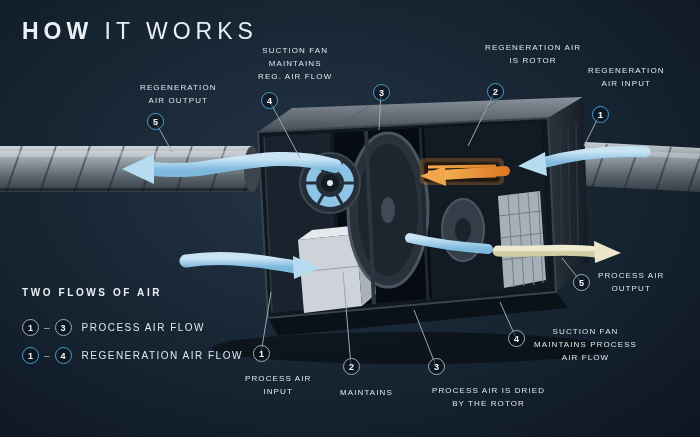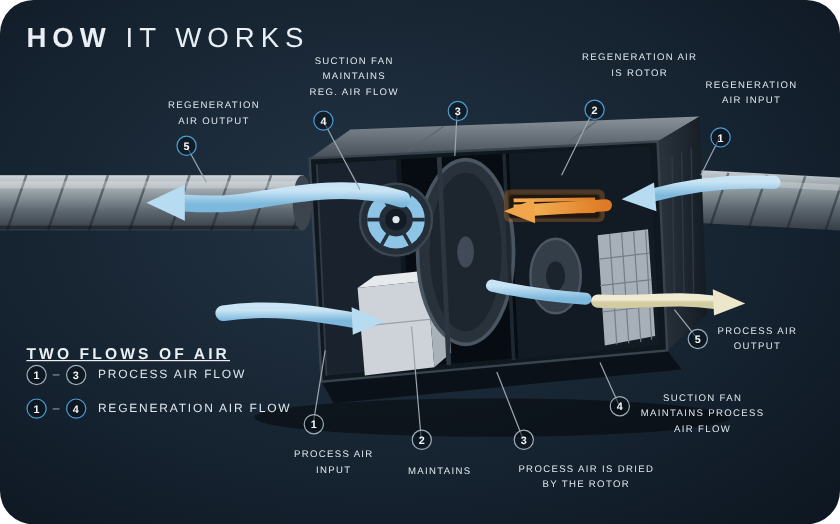--- a/index.html
+++ b/index.html
@@ -1,42 +1,41 @@
 <!DOCTYPE html>
 <html><head>
 <meta charset="utf-8">
 <style>
   * { margin:0; padding:0; box-sizing:border-box; }
   html,body { width:700px; height:437px; }
   body { font-family:"Liberation Sans", sans-serif; background:#10192 4; }
   .stage {
     position:relative; width:700px; height:437px; overflow:hidden;
     background: radial-gradient(ellipse at 45% 42%, #243444 0%, #182634 48%, #111c28 80%, #0d1620 100%);
-    border-radius: 28px;
   }
   .art { position:absolute; inset:0; width:700px; height:437px; }
   .title {
     position:absolute; left:22px; top:18px; font-size:23px; letter-spacing:5px;
     color:#e9eff4; font-weight:600; white-space:nowrap;
   }
   .title .light { font-weight:300; }
   .c-label {
     position:absolute; font-size:8px; letter-spacing:1.1px; line-height:1.6;
     color:#dfe7ed; white-space:pre-line; font-weight:400;text-align:center;
   }
   .badge {
     position:absolute; width:17px; height:17px; border-radius:50%;
     display:flex; align-items:center; justify-content:center;
     font-size:9px; font-weight:600; color:#f3f7fa;
     background:rgba(8,16,24,.55);
   }
   .badge.regen   { border:1.5px solid #4aa0d6; }
   .badge.process { border:1.5px solid #9fadb8; }
   .legend { position:absolute; left:22px; top:287px; }
-  .legend-title { font-size:13px; letter-spacing:2.6px; color:#e9eff4; font-weight:600; margin-bottom:2px; white-space:nowrap;text-decoration:underline; }
+  .legend-title { font-size:10px; letter-spacing:2.6px; color:#e9eff4; font-weight:600; margin-bottom:21px; white-space:nowrap; }
   .legend-row { display:flex; align-items:center; margin-bottom:11px; }
   .legend-row .badge { position:static; flex:0 0 auto; }
   .legend-dash { color:#aeb9c3; font-size:10px; margin:0 5px; }
   .legend-row .row-label { margin-left:10px; font-size:10px; letter-spacing:1.5px; color:#dfe7ed; white-space:nowrap; }
 </style>
 </head>
 <body>
 
 <div class="stage">
 

